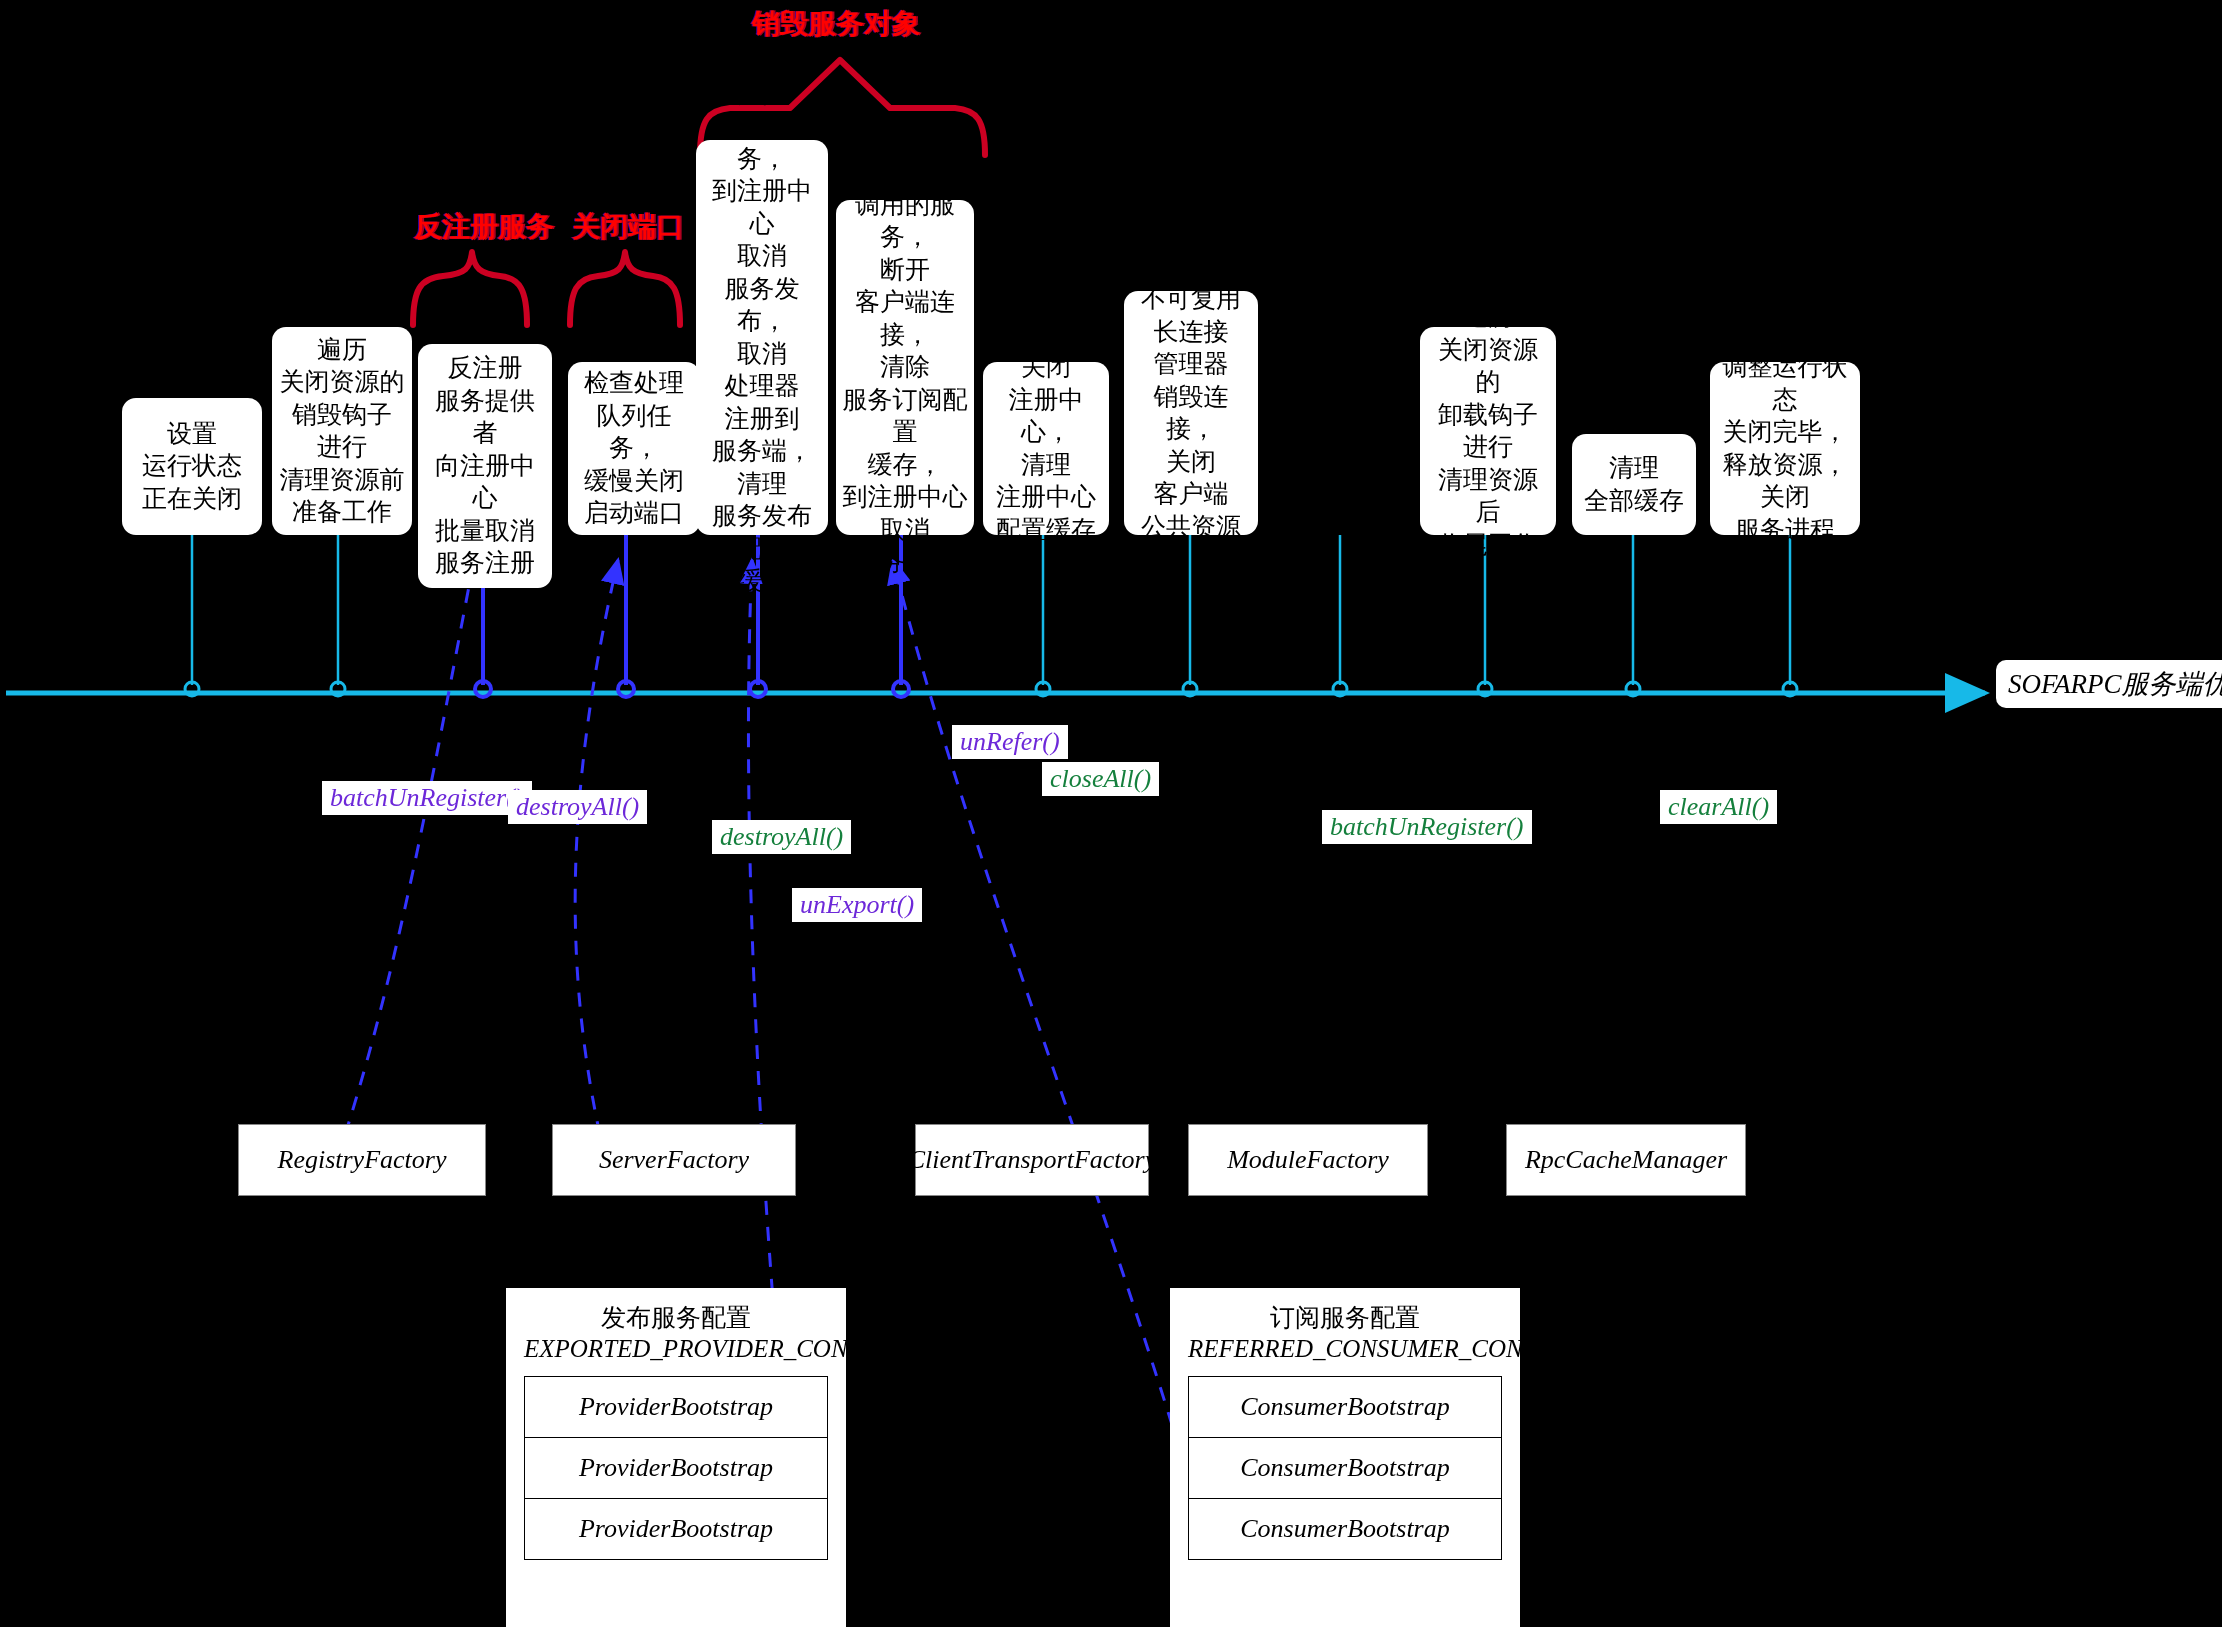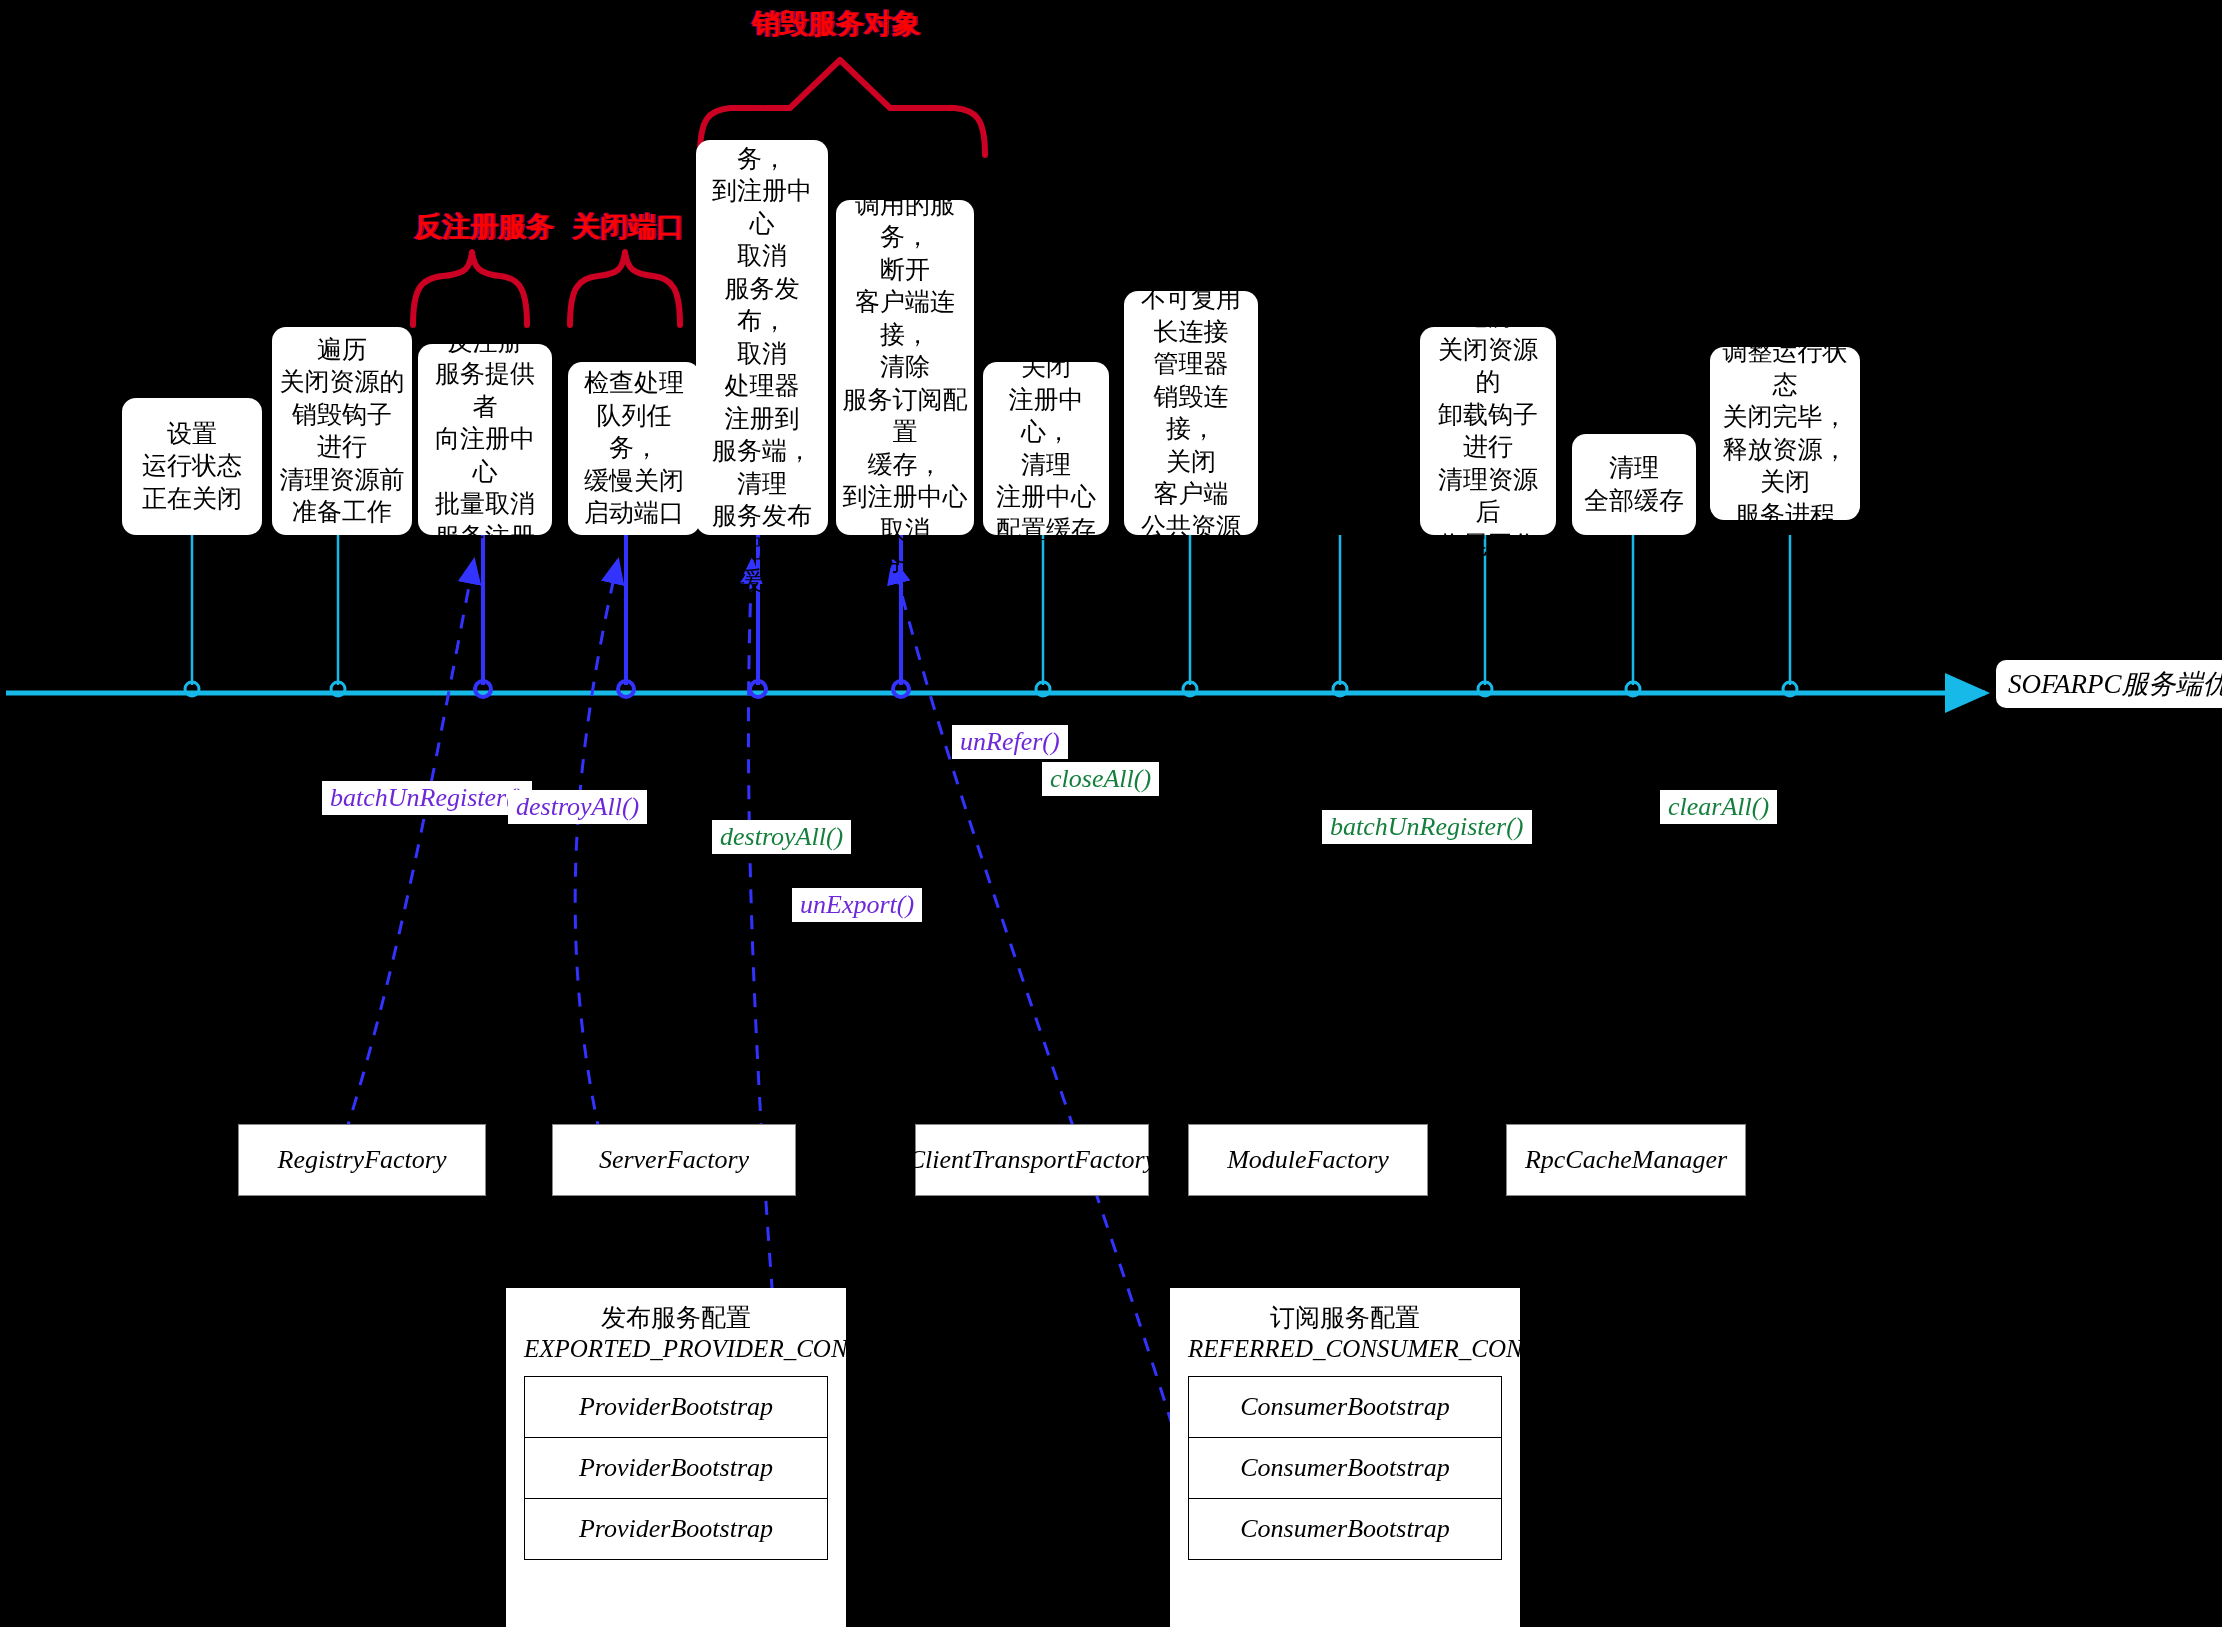--- a/index.html
+++ b/index.html
@@ -133,21 +133,21 @@
 运行状态
 正在关闭</div>
 
   <div class="step" style="left:272px;top:327px;width:140px;height:208px;">遍历
 关闭资源的
 销毁钩子
 进行
 清理资源前
 准备工作</div>
 
-  <div class="step" style="left:418px;top:344px;width:134px;height:191px;">反注册
+  <div class="step" style="left:418px;top:344px;width:134px;height:244px;">反注册
 服务提供者
 向注册中心
 批量取消
 服务注册</div>
 
   <div class="step" style="left:568px;top:362px;width:132px;height:173px;">检查处理
 队列任务，
 缓慢关闭
 启动端口</div>
 
@@ -193,21 +193,21 @@
   <div class="step" style="left:1420px;top:327px;width:136px;height:208px;">遍历
 关闭资源的
 卸载钩子
 进行
 清理资源后
 收尾工作</div>
 
   <div class="step" style="left:1572px;top:434px;width:124px;height:101px;">清理
 全部缓存</div>
 
-  <div class="step" style="left:1710px;top:347px;width:150px;height:173px;">调整运行状态
+  <div class="step" style="left:1710px;top:362px;width:150px;height:173px;">调整运行状态
 关闭完毕，
 释放资源，
 关闭
 服务进程</div>
 
   <div class="endlabel" style="left:1996px;top:660px;">SOFARPC服务端优雅关闭</div>
 
   <div class="mcall blue" style="left:322px;top:781px;">batchUnRegister()</div>
   <div class="mcall blue" style="left:508px;top:790px;">destroyAll()</div>
   <div class="mcall black" style="left:712px;top:820px;">destroyAll()</div>

